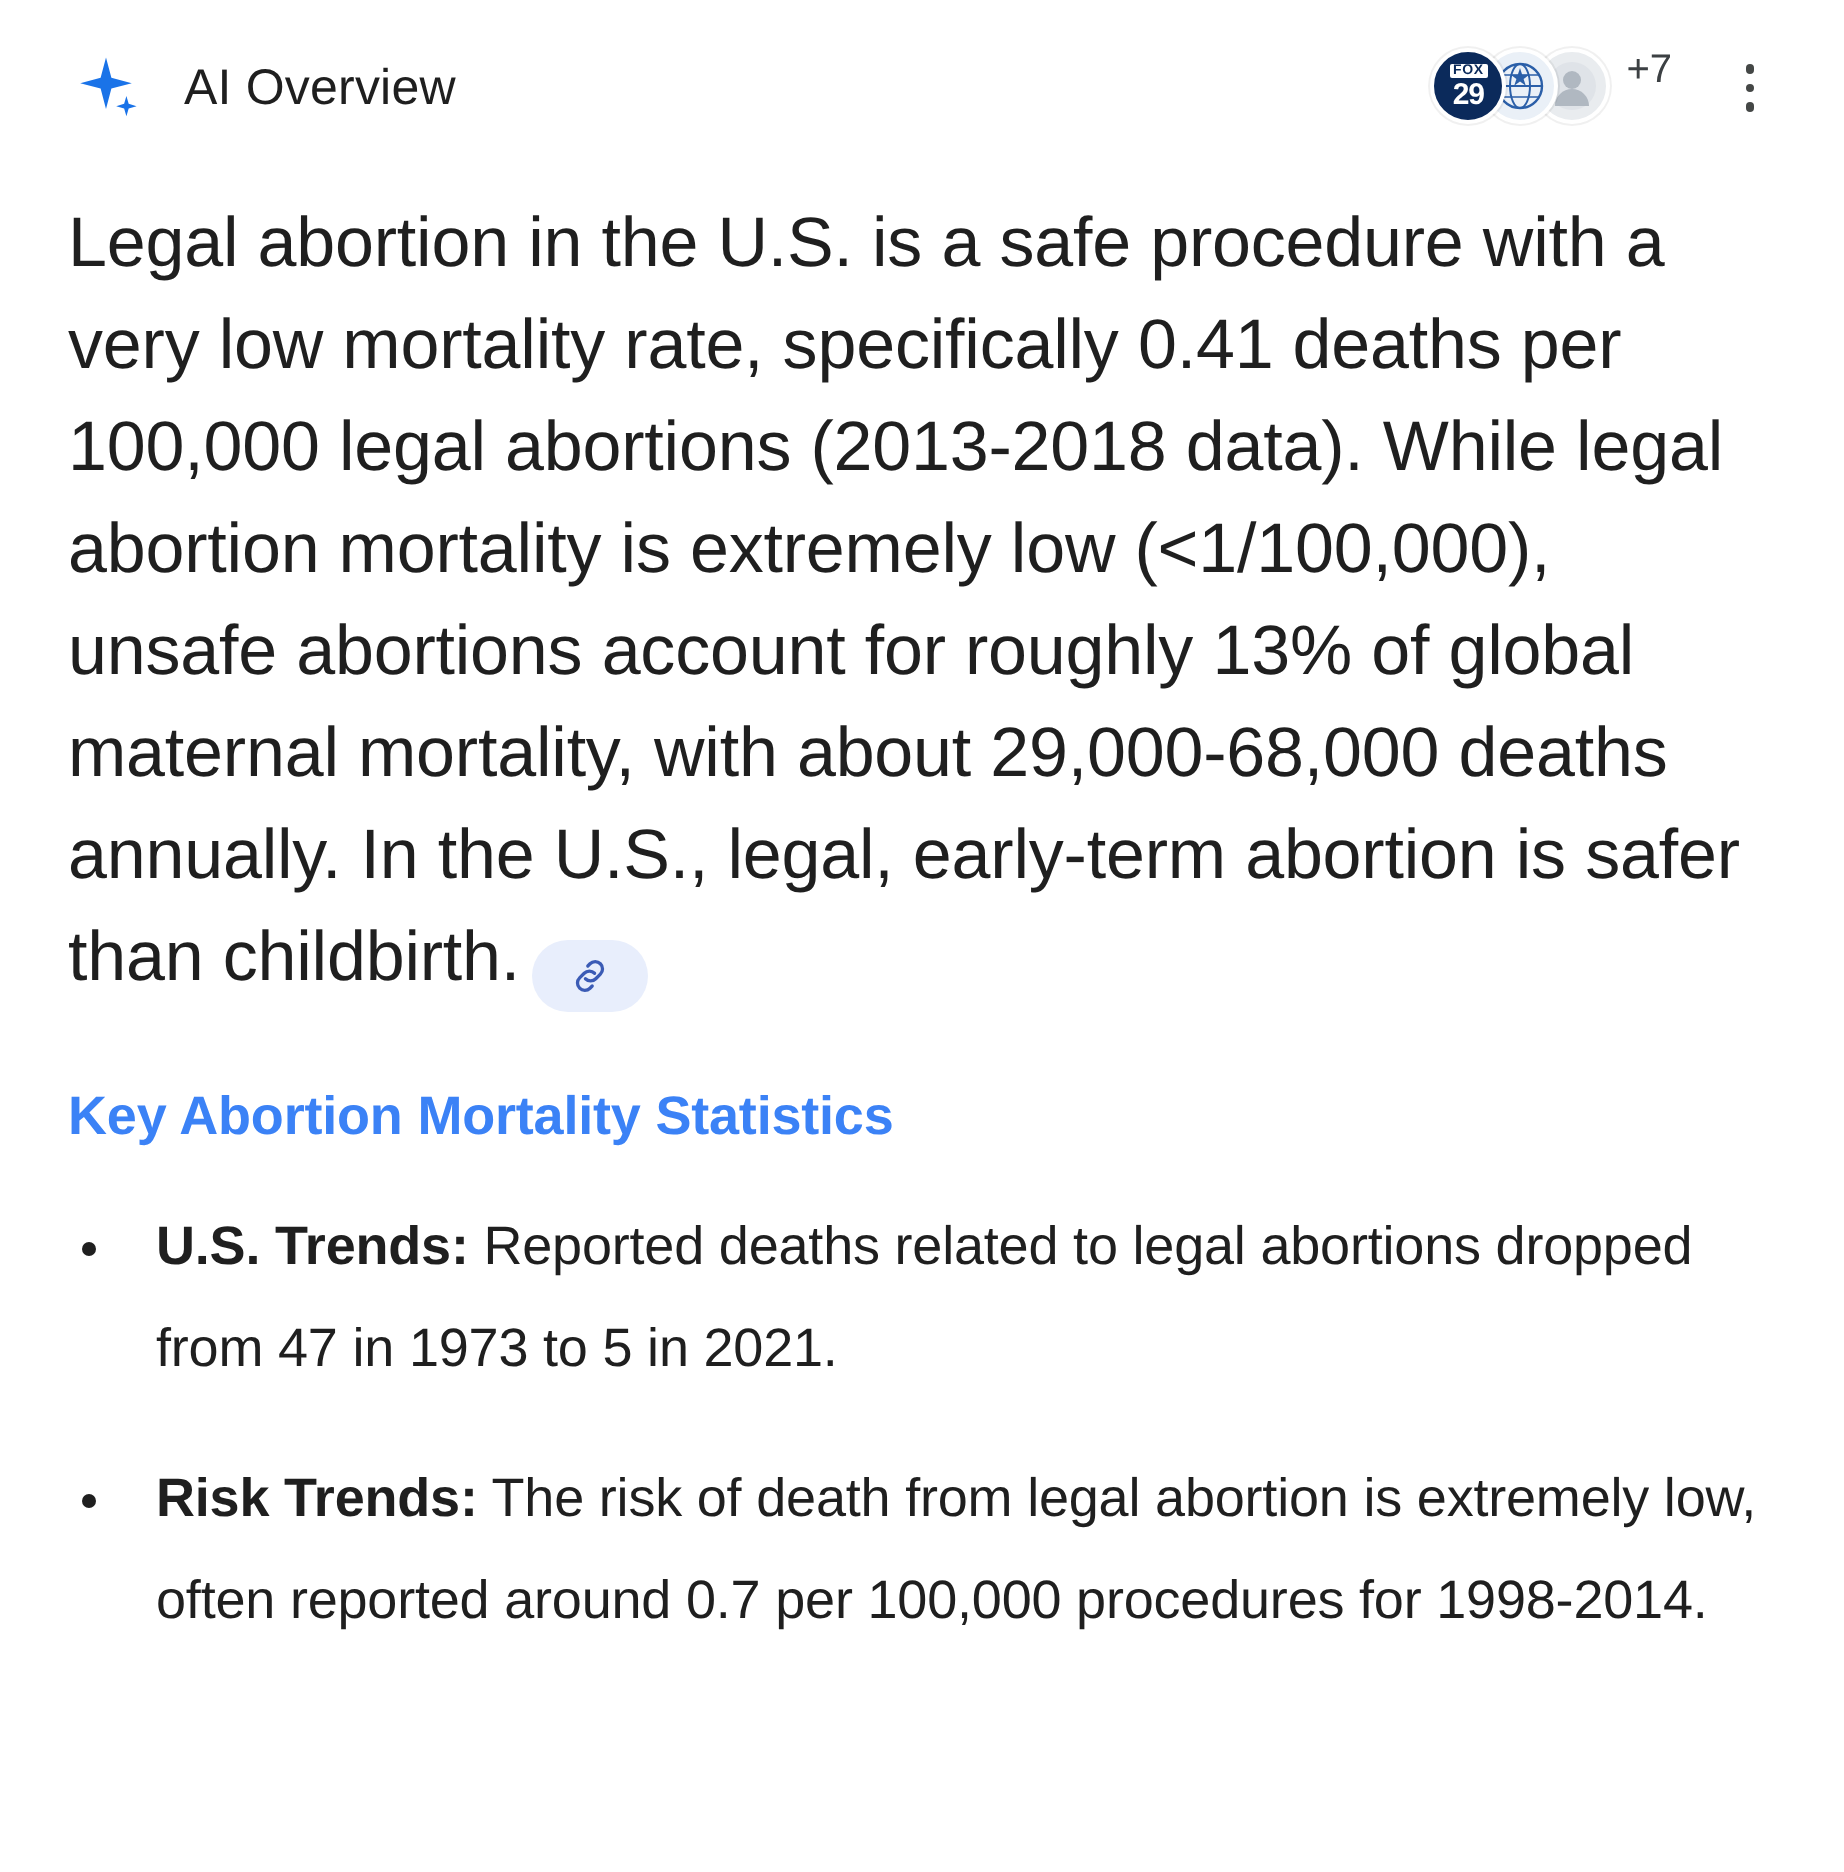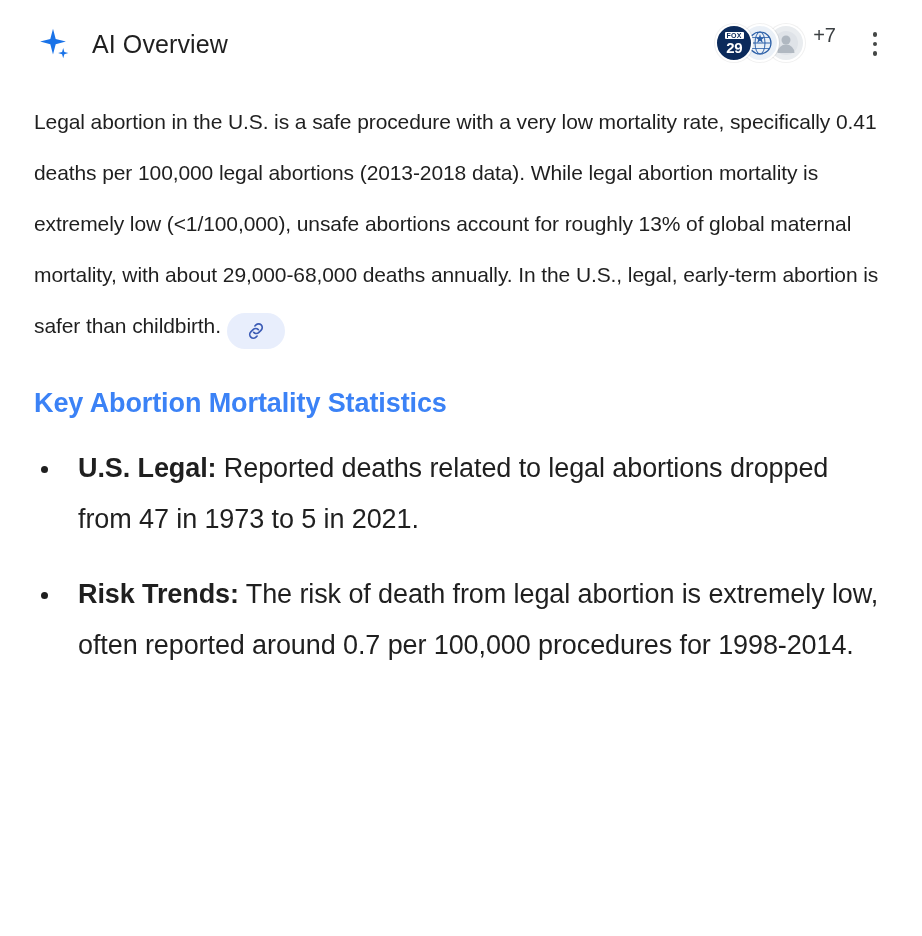--- a/index.html
+++ b/index.html
@@ -125,21 +125,21 @@
   .kebab span {
     width: 4.5px;
     height: 4.5px;
     border-radius: 50%;
     background: #444746;
     display: block;
   }
 
   
   .summary {
-    font-size: 21px;
+    font-size: 35px;
     line-height: 51px;
     color: #1f1f1f;
     margin-top: 20px;
     letter-spacing: -0.1px;
   }
   .link-chip {
     display: inline-flex;
     align-items: center;
     justify-content: center;
     width: 58px;
@@ -237,20 +237,20 @@
           <path d="M9.5 13.5a4 4 0 0 0 5.66 0l2.5-2.5a4 4 0 0 0-5.66-5.66l-1.2 1.2" fill="none" stroke="#3b5bb5" stroke-width="1.8" stroke-linecap="round"></path>
           <path d="M14.5 10.5a4 4 0 0 0-5.66 0l-2.5 2.5a4 4 0 0 0 5.66 5.66l1.2-1.2" fill="none" stroke="#3b5bb5" stroke-width="1.8" stroke-linecap="round"></path>
         </svg>
       </span>
   </div>
 
   <div class="section-title">Key Abortion Mortality Statistics</div>
 
   <ul class="bullets">
     <li>
-      <span class="bold-lead">U.S. Legal:</span><span> Reported deaths related to legal abortions dropped from 47 in 1973 to 5 in 2021.</span>
+      <span class="bold-lead">U.S. Trends:</span><span> Reported deaths related to legal abortions dropped from 47 in 1973 to 5 in 2021.</span>
     </li>
     <li>
       <span class="bold-lead">Risk Trends:</span><span> The risk of death from legal abortion is extremely low, often reported around 0.7 per 100,000 procedures for 1998-2014.</span>
     </li>
   </ul>
 
 </div>
 
 </body></html>

